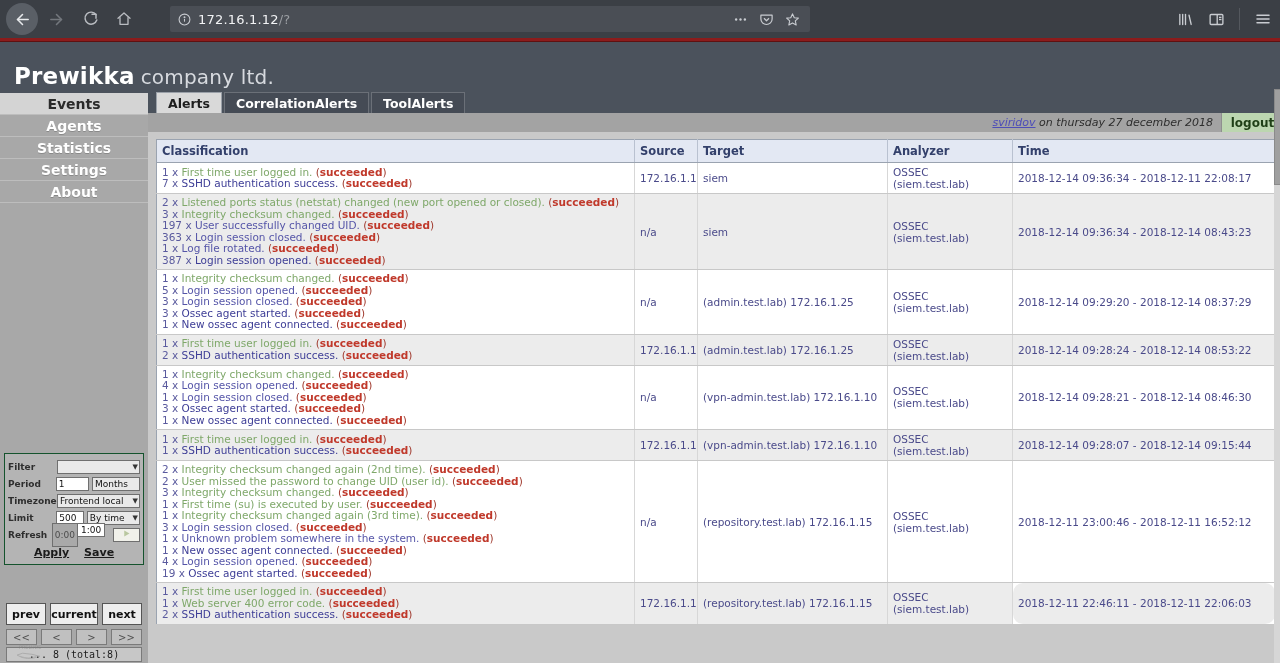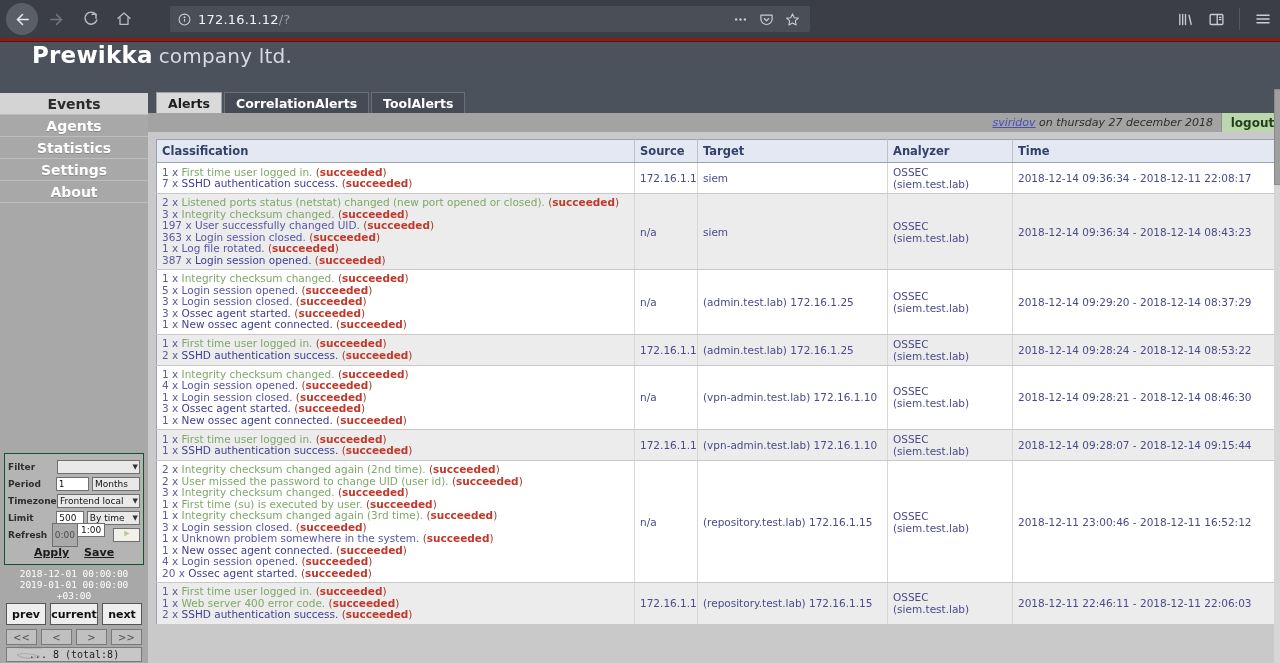--- a/index.html
+++ b/index.html
@@ -46,22 +46,22 @@
     width: 1px; height: 22px; background: #54585e;
   }
   .icn { color: #c9ccd1; display: flex; align-items: center; }
 
   
   .red-line { height: 4px; background: #8b1c1c; border-bottom: 1px solid #5f1111; }
 
   
   .app-header {
     height: 47px; background: #4b525c;
-    display: flex; align-items: flex-start;
-    padding: 0 32px; position: relative;
+    display: flex; align-items: flex-end;
+    padding: 0 14px; position: relative;
   }
   .brand { font-size: 23px; color: #ffffff; font-weight: bold; letter-spacing: .2px; }
   .brand .co { font-weight: normal; color: #d7dadf; font-size: 20px; margin-left: 6px; }
   .console-title {
     margin-left: auto; font-size: 20px; font-weight: bold; color: #ffffff;
   }
 
   
   .body-wrap { display: flex; height: 574px; background: #c9c9c9; }
 
@@ -394,25 +394,20 @@
               </svg>
           </span>
         </div>
       </div>
       <div class="apply-row">
         <span class="linkbtn">Apply</span>
         <span class="linkbtn">Save</span>
       </div>
     </div>
 
-    <div class="tzblock">
-      <div>2018-12-01 00:00:00</div>
-      <div>2019-01-01 00:00:00</div>
-      <div>+03:00</div>
-    </div>
 
     <div class="navbtn-row">
       <div class="navbtn">prev</div>
       <div class="navbtn">current</div>
       <div class="navbtn">next</div>
     </div>
 
     <div class="pager-row">
       <div class="pagerbtn">&lt;&lt;</div>
       <div class="pagerbtn">&lt;</div>
@@ -544,37 +539,37 @@
               <td class="cls">
                 <div class="cls-line"><span class="cnt">2</span> <span class="cnt">x</span> <span class="sev-ok">Integrity checksum changed again (2nd time).</span> <span class="paren">(</span><span class="succ">succeeded</span><span class="paren">)</span></div>
                 <div class="cls-line"><span class="cnt">2</span> <span class="cnt">x</span> <span class="sev-ok">User missed the password to change UID (user id).</span> <span class="paren">(</span><span class="succ">succeeded</span><span class="paren">)</span></div>
                 <div class="cls-line"><span class="cnt">3</span> <span class="cnt">x</span> <span class="sev-ok">Integrity checksum changed.</span> <span class="paren">(</span><span class="succ">succeeded</span><span class="paren">)</span></div>
                 <div class="cls-line"><span class="cnt">1</span> <span class="cnt">x</span> <span class="sev-ok">First time (su) is executed by user.</span> <span class="paren">(</span><span class="succ">succeeded</span><span class="paren">)</span></div>
                 <div class="cls-line"><span class="cnt">1</span> <span class="cnt">x</span> <span class="sev-ok">Integrity checksum changed again (3rd time).</span> <span class="paren">(</span><span class="succ">succeeded</span><span class="paren">)</span></div>
                 <div class="cls-line"><span class="cnt">3</span> <span class="cnt">x</span> <span class="sev-info">Login session closed.</span> <span class="paren">(</span><span class="succ">succeeded</span><span class="paren">)</span></div>
                 <div class="cls-line"><span class="cnt">1</span> <span class="cnt">x</span> <span class="sev-info">Unknown problem somewhere in the system.</span> <span class="paren">(</span><span class="succ">succeeded</span><span class="paren">)</span></div>
                 <div class="cls-line"><span class="cnt">1</span> <span class="cnt">x</span> <span class="sev-low">New ossec agent connected.</span> <span class="paren">(</span><span class="succ">succeeded</span><span class="paren">)</span></div>
                 <div class="cls-line"><span class="cnt">4</span> <span class="cnt">x</span> <span class="sev-info">Login session opened.</span> <span class="paren">(</span><span class="succ">succeeded</span><span class="paren">)</span></div>
-                <div class="cls-line"><span class="cnt">20</span> <span class="cnt">x</span> <span class="sev-low">Ossec agent started.</span> <span class="paren">(</span><span class="succ">succeeded</span><span class="paren">)</span></div>
+                <div class="cls-line"><span class="cnt">19</span> <span class="cnt">x</span> <span class="sev-low">Ossec agent started.</span> <span class="paren">(</span><span class="succ">succeeded</span><span class="paren">)</span></div>
               </td>
               <td class="colsrc">n/a</td>
               <td class="colsrc">(repository.test.lab) 172.16.1.15</td>
               <td class="colsrc">OSSEC (siem.test.lab)</td>
               <td class="mono-time" style="border-right: none;">2018-12-11 23:00:46 - 2018-12-11 16:52:12</td>
             </tr>
             <tr class="even">
               <td class="cls">
                 <div class="cls-line"><span class="cnt">1</span> <span class="cnt">x</span> <span class="sev-ok">First time user logged in.</span> <span class="paren">(</span><span class="succ">succeeded</span><span class="paren">)</span></div>
                 <div class="cls-line"><span class="cnt">1</span> <span class="cnt">x</span> <span class="sev-ok">Web server 400 error code.</span> <span class="paren">(</span><span class="succ">succeeded</span><span class="paren">)</span></div>
                 <div class="cls-line"><span class="cnt">2</span> <span class="cnt">x</span> <span class="sev-low">SSHD authentication success.</span> <span class="paren">(</span><span class="succ">succeeded</span><span class="paren">)</span></div>
               </td>
               <td class="colsrc">172.16.1.1</td>
               <td class="colsrc">(repository.test.lab) 172.16.1.15</td>
               <td class="colsrc">OSSEC (siem.test.lab)</td>
-              <td class="mono-time" style="border-right: none;">2018-12-11 22:46:11 - 2018-12-11 22:06:03</td>
+              <td class="mono-time" style="border-right: none; border-radius: 10px;">2018-12-11 22:46:11 - 2018-12-11 22:06:03</td>
             </tr>
           </tbody>
       </table>
     </div>
 
     <div class="scrollbar-v">
       <div class="thumb"></div>
     </div>
   </div>
 </div>

